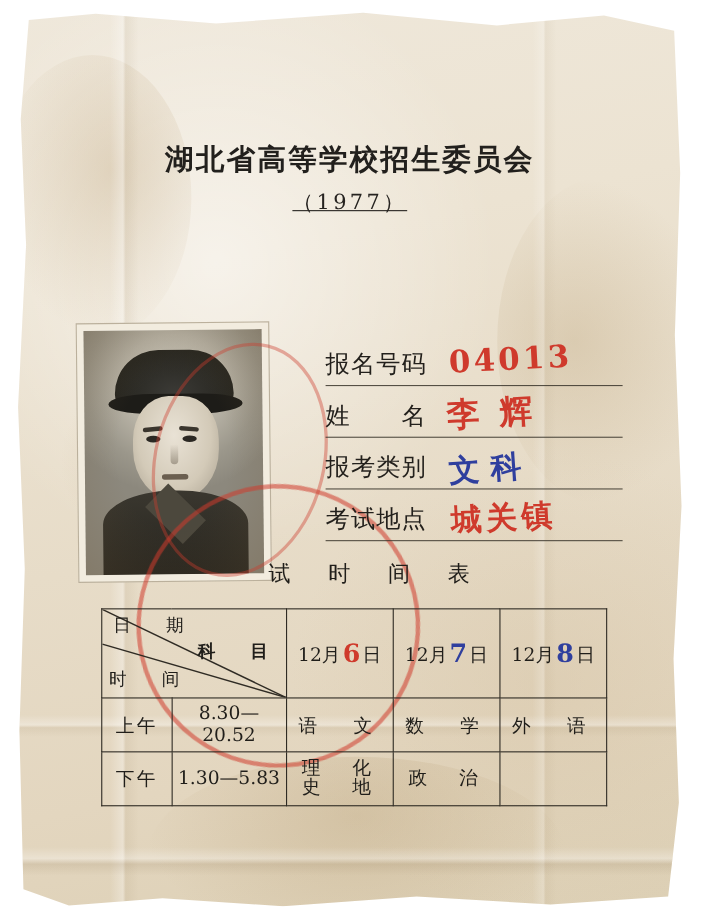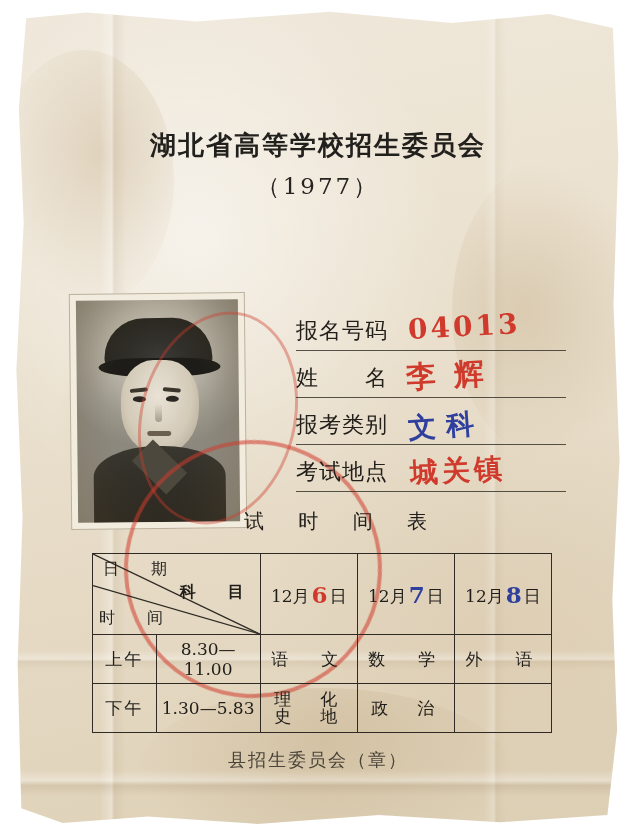--- a/index.html
+++ b/index.html
@@ -92,23 +92,24 @@
   #doc-authority {
     font-family: "DejaVu Serif", "Liberation Serif", serif;
     font-size: 26px;
     font-weight: 700;
     letter-spacing: 2px;
     color: #22201d;
   }
   #doc-year {
     margin-top: 8px;
     font-family: "DejaVu Serif", "Liberation Serif", serif;
-    font-size: 23px;
+    font-size: 19px;
     letter-spacing: 3px;
     color: #262320;
+    text-decoration: underline;
   }
 
   
   #title-band {
     position: absolute;
     left: 186px; top: 205px;
     width: 246px; height: 72px;
     padding: 9px;
     background-color: #e8dfcc;
     background-image:
@@ -444,37 +445,36 @@
           <td class="date-head">
             <span>12月</span><span class="date-num num-blue">7</span><span>日</span>
           </td>
           <td class="date-head">
             <span>12月</span><span class="date-num num-blue">8</span><span>日</span>
           </td>
         </tr>
 
         <tr>
           <td class="row-time">上午</td>
-          <td class="row-range">8.30—11.00</td>
+          <td class="row-range">8.30—20.52</td>
           <td class="subj-cell">语　文</td>
           <td class="subj-cell">数　学</td>
           <td class="subj-cell">外　语</td>
         </tr>
 
         <tr>
           <td class="row-time">下午</td>
           <td class="row-range">1.30—5.83</td>
           <td class="subj-cell subj-split">
             <span>理　化</span><br>
             <span>史　地</span>
           </td>
           <td class="subj-cell subj-split">
             <span>政　治</span>
           </td>
           <td class="subj-cell subj-split"></td>
         </tr>
       </tbody>
     </table>
 
-    <div id="footer-seal">县招生委员会（章）</div>
 
   </div>
 </div>
 
 </body></html>

